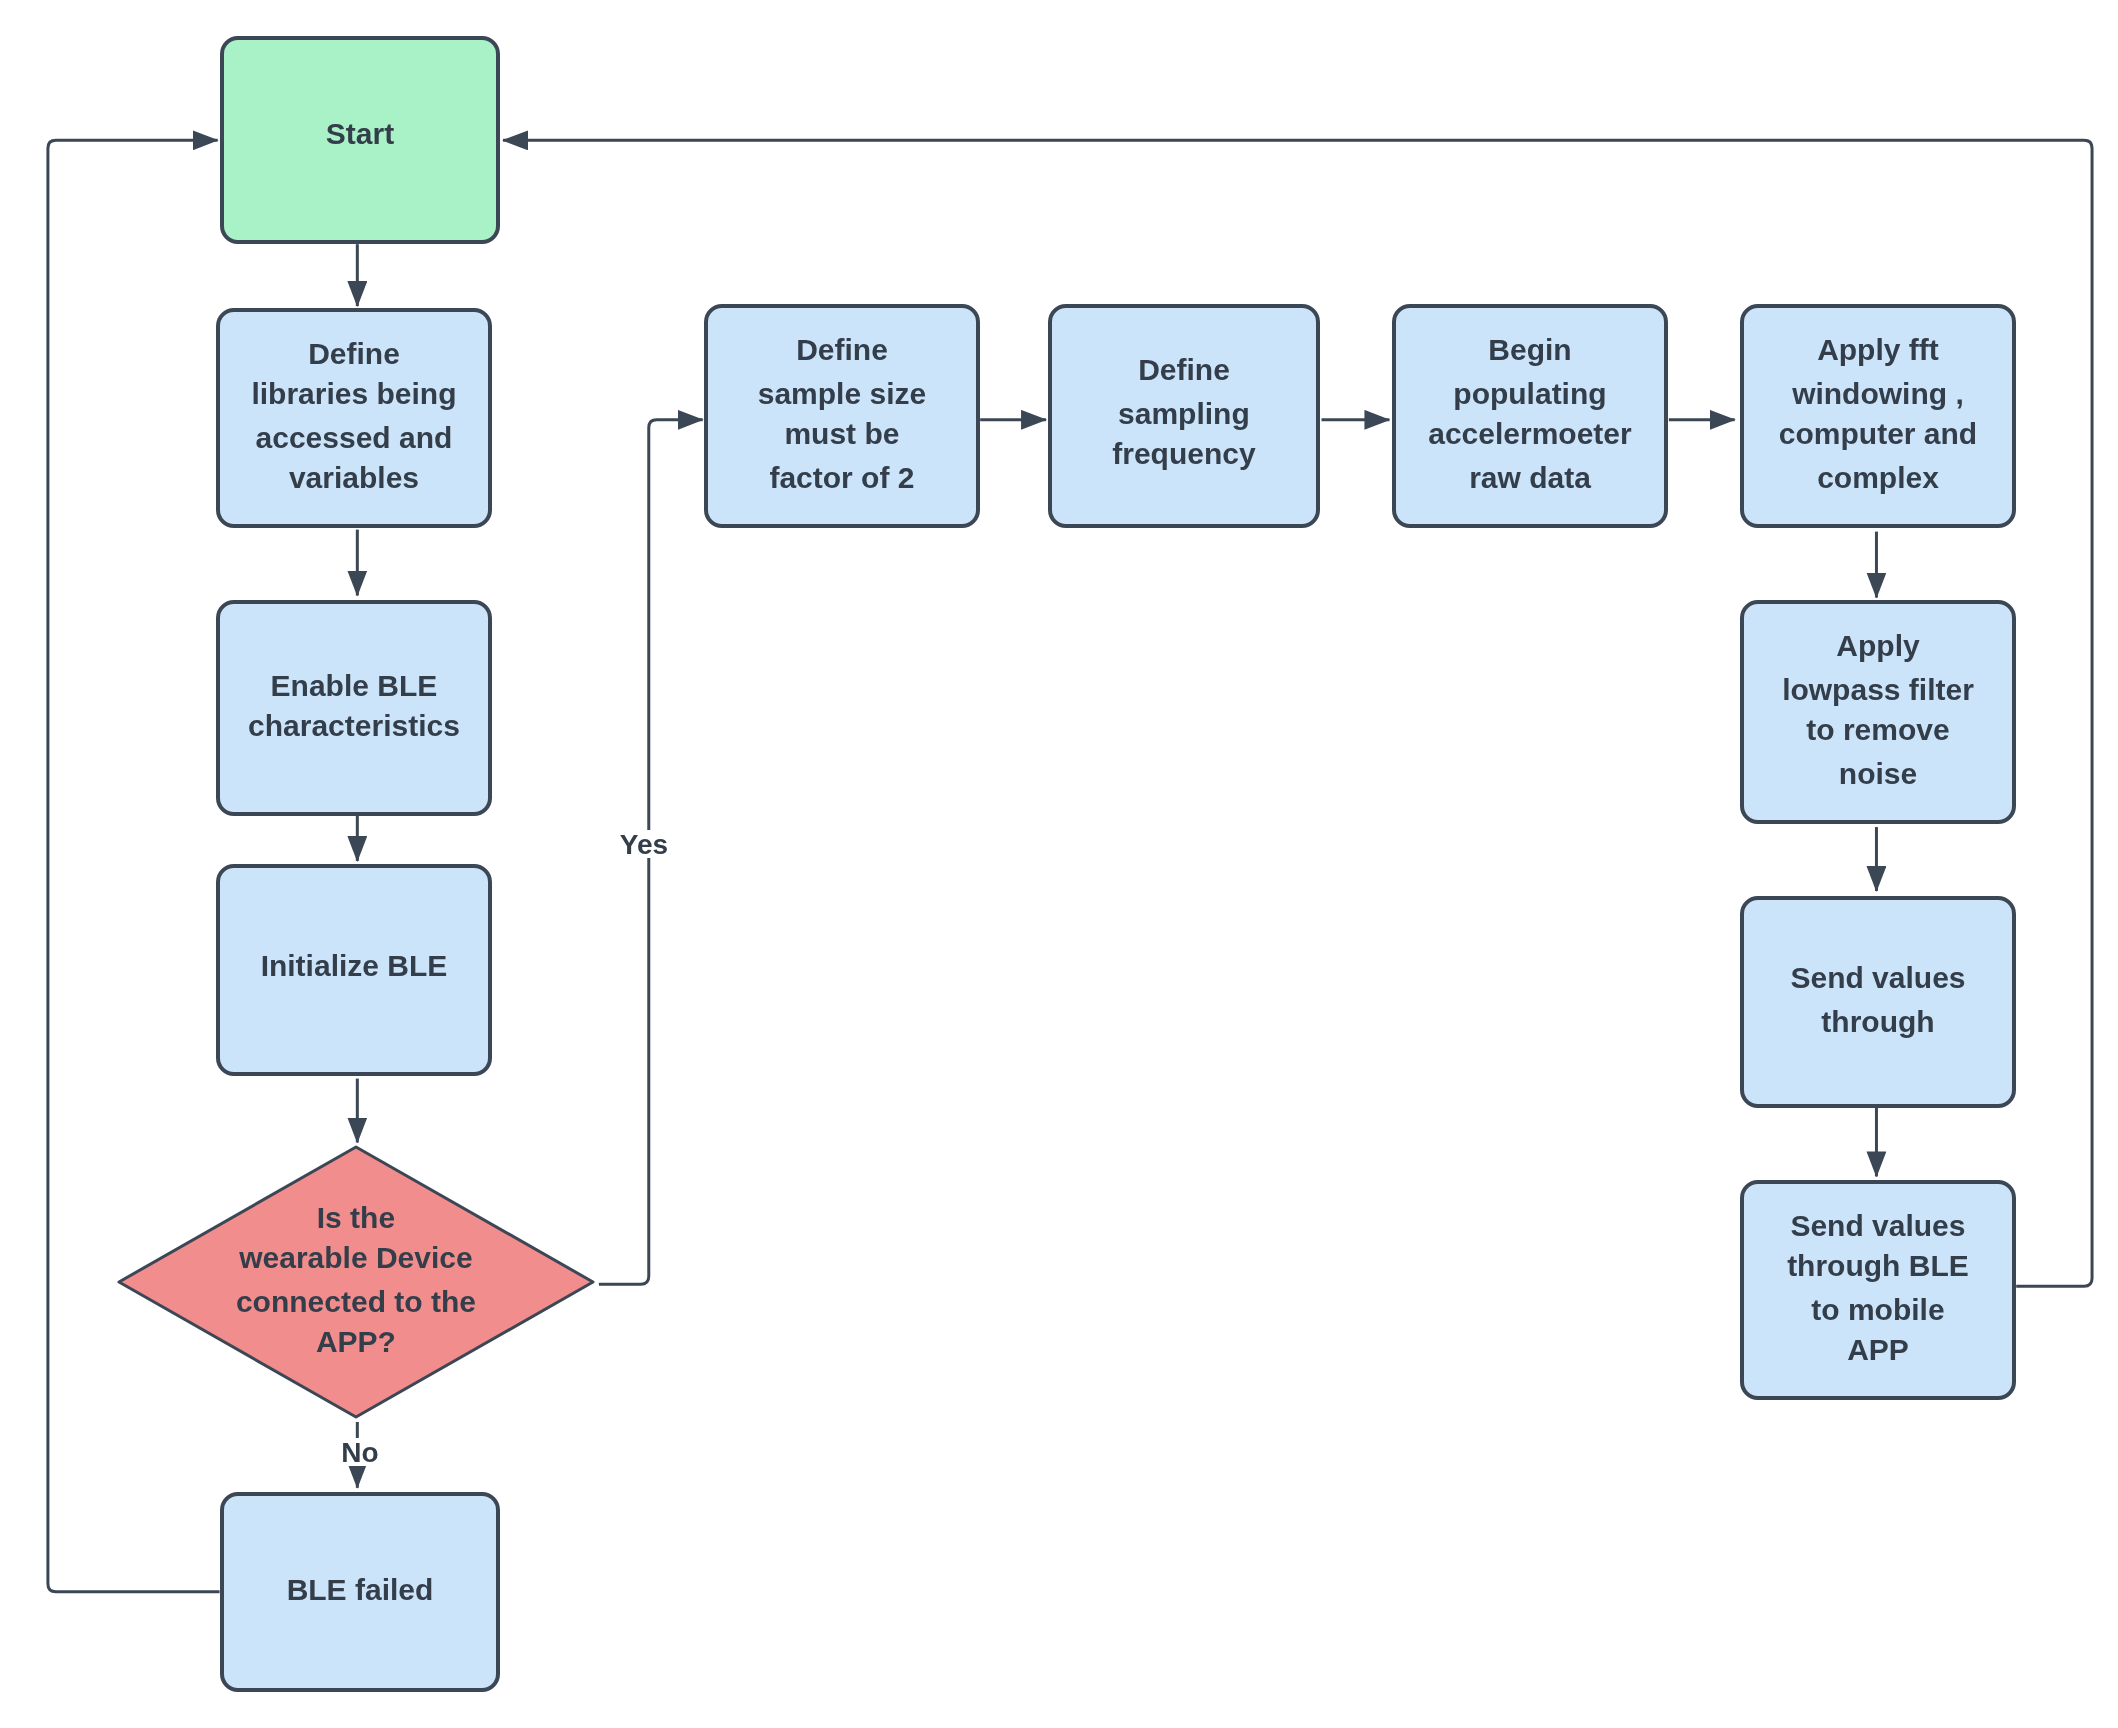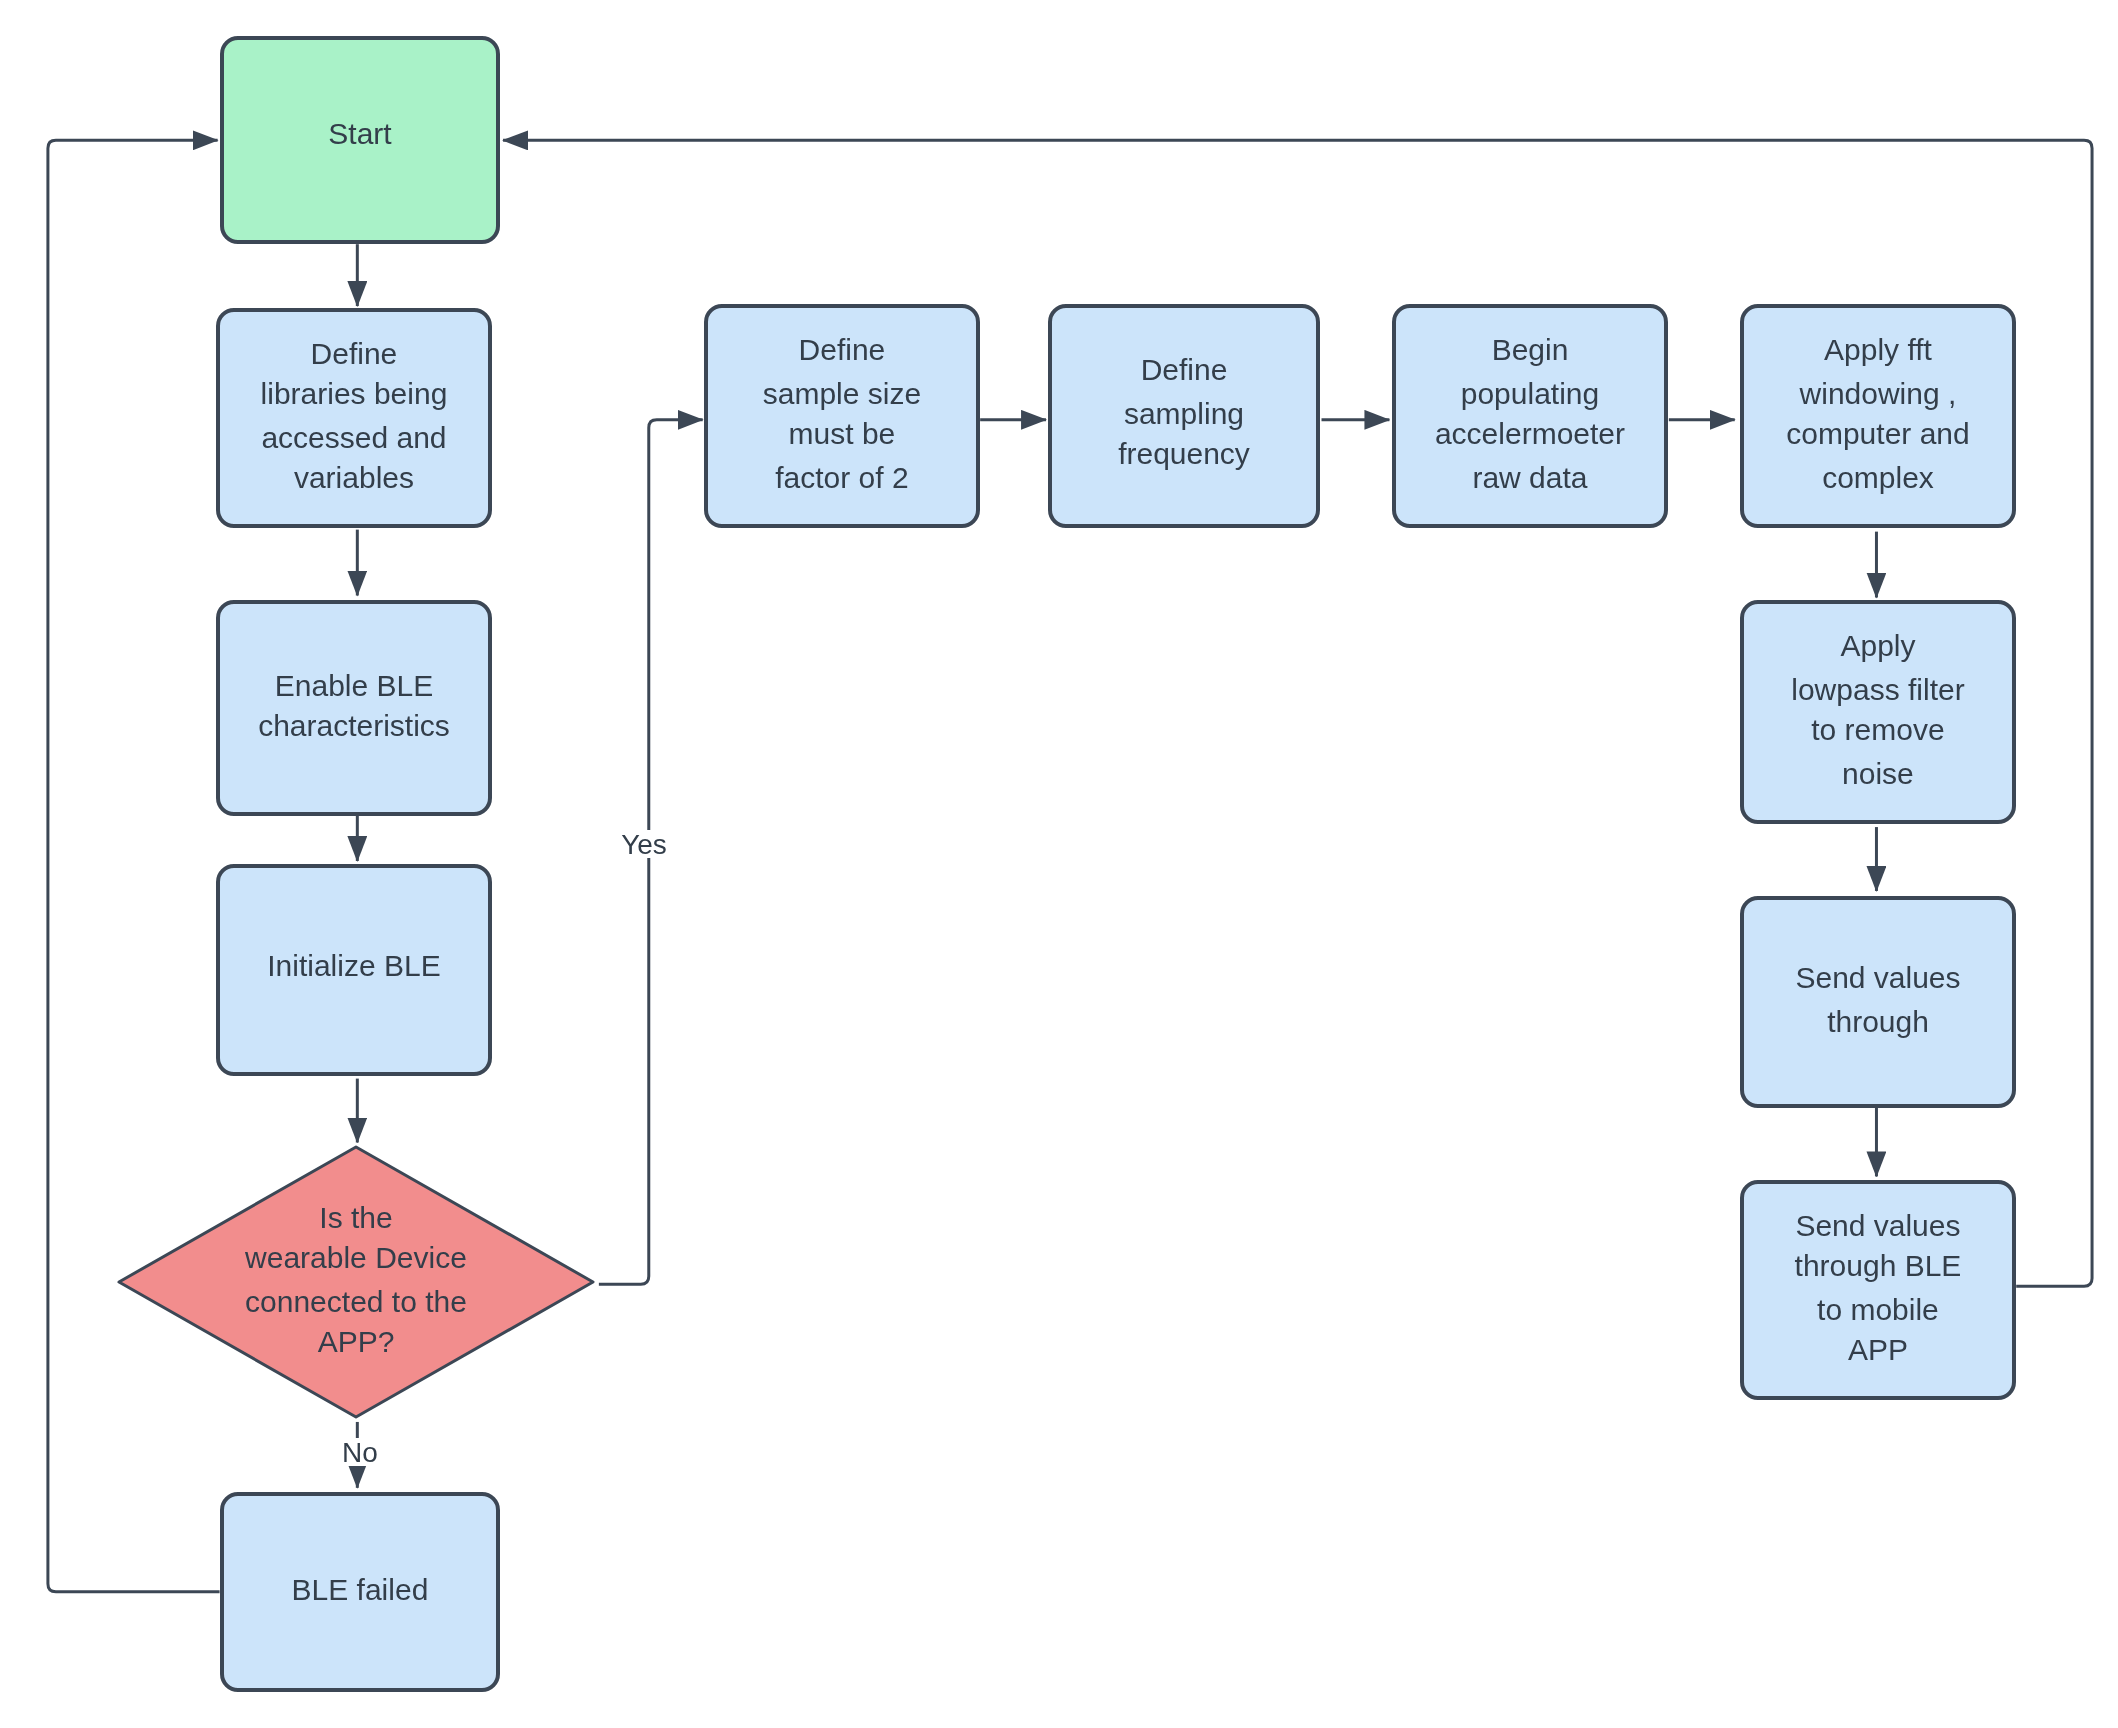--- a/index.html
+++ b/index.html
@@ -4,21 +4,21 @@
 <style>
   :root{
     --terminal-fill:#a9f2c8;
     --process-fill:#cce4fa;
     --decision-fill:#f28d8d;
     --stroke-color:#3c4755;
     --text-color:#333e4a;
   }
   html,body{margin:0;padding:0;background:#ffffff;}
   body{font-family:"Liberation Sans", sans-serif;}
-  .viewport{width:2102px;height:1729px;overflow:hidden;}
+  .viewport{width:2102px;height:1729px;overflow:hidden;font-weight:bold;}
   .scaler{transform:scale(4);transform-origin:0 0;}
   .canvas{position:relative;width:530px;height:433px;background:#ffffff;}
   svg.edges{position:absolute;left:0;top:0;width:530px;height:433px;display:block;}
   svg.edges path{fill:none;stroke:var(--stroke-color,#3c4755);stroke-width:1.5;stroke-linejoin:round;stroke-linecap:butt;}
   #arrowhead path{fill:var(--stroke-color,#3c4755);stroke:none;}
   .node{position:absolute;display:flex;align-items:center;justify-content:center;
         box-sizing:border-box;text-align:center;color:var(--text-color,#333e4a);
         font-size:7.5px;line-height:10.5px;}
   .node .label{white-space:pre-line;}
   .terminal{background:var(--terminal-fill,#a9f2c8);border:0.7px solid var(--stroke-color,#3c4755);border-radius:4.5px;}

